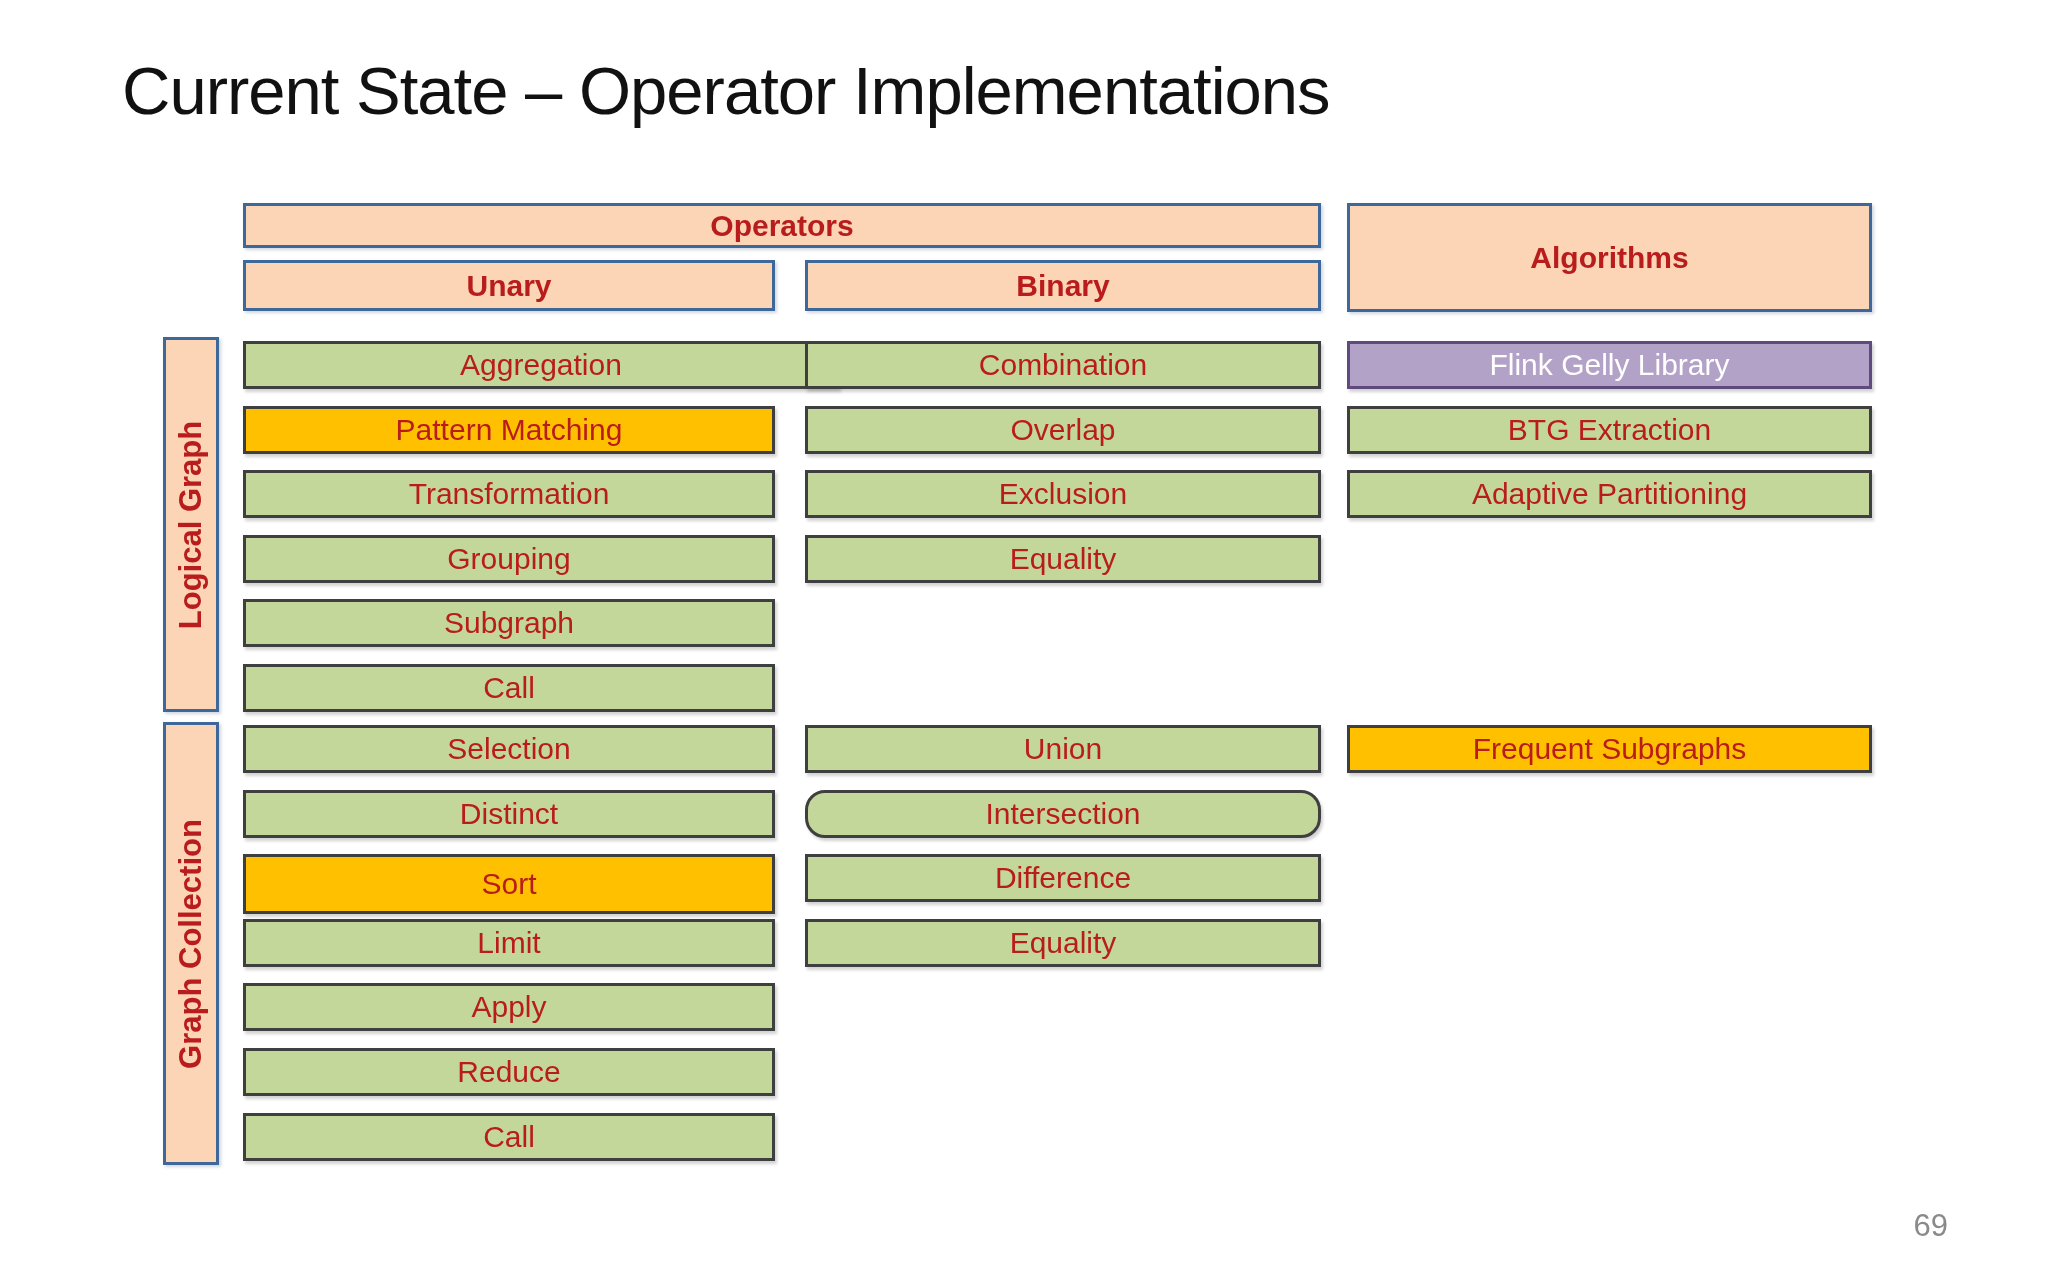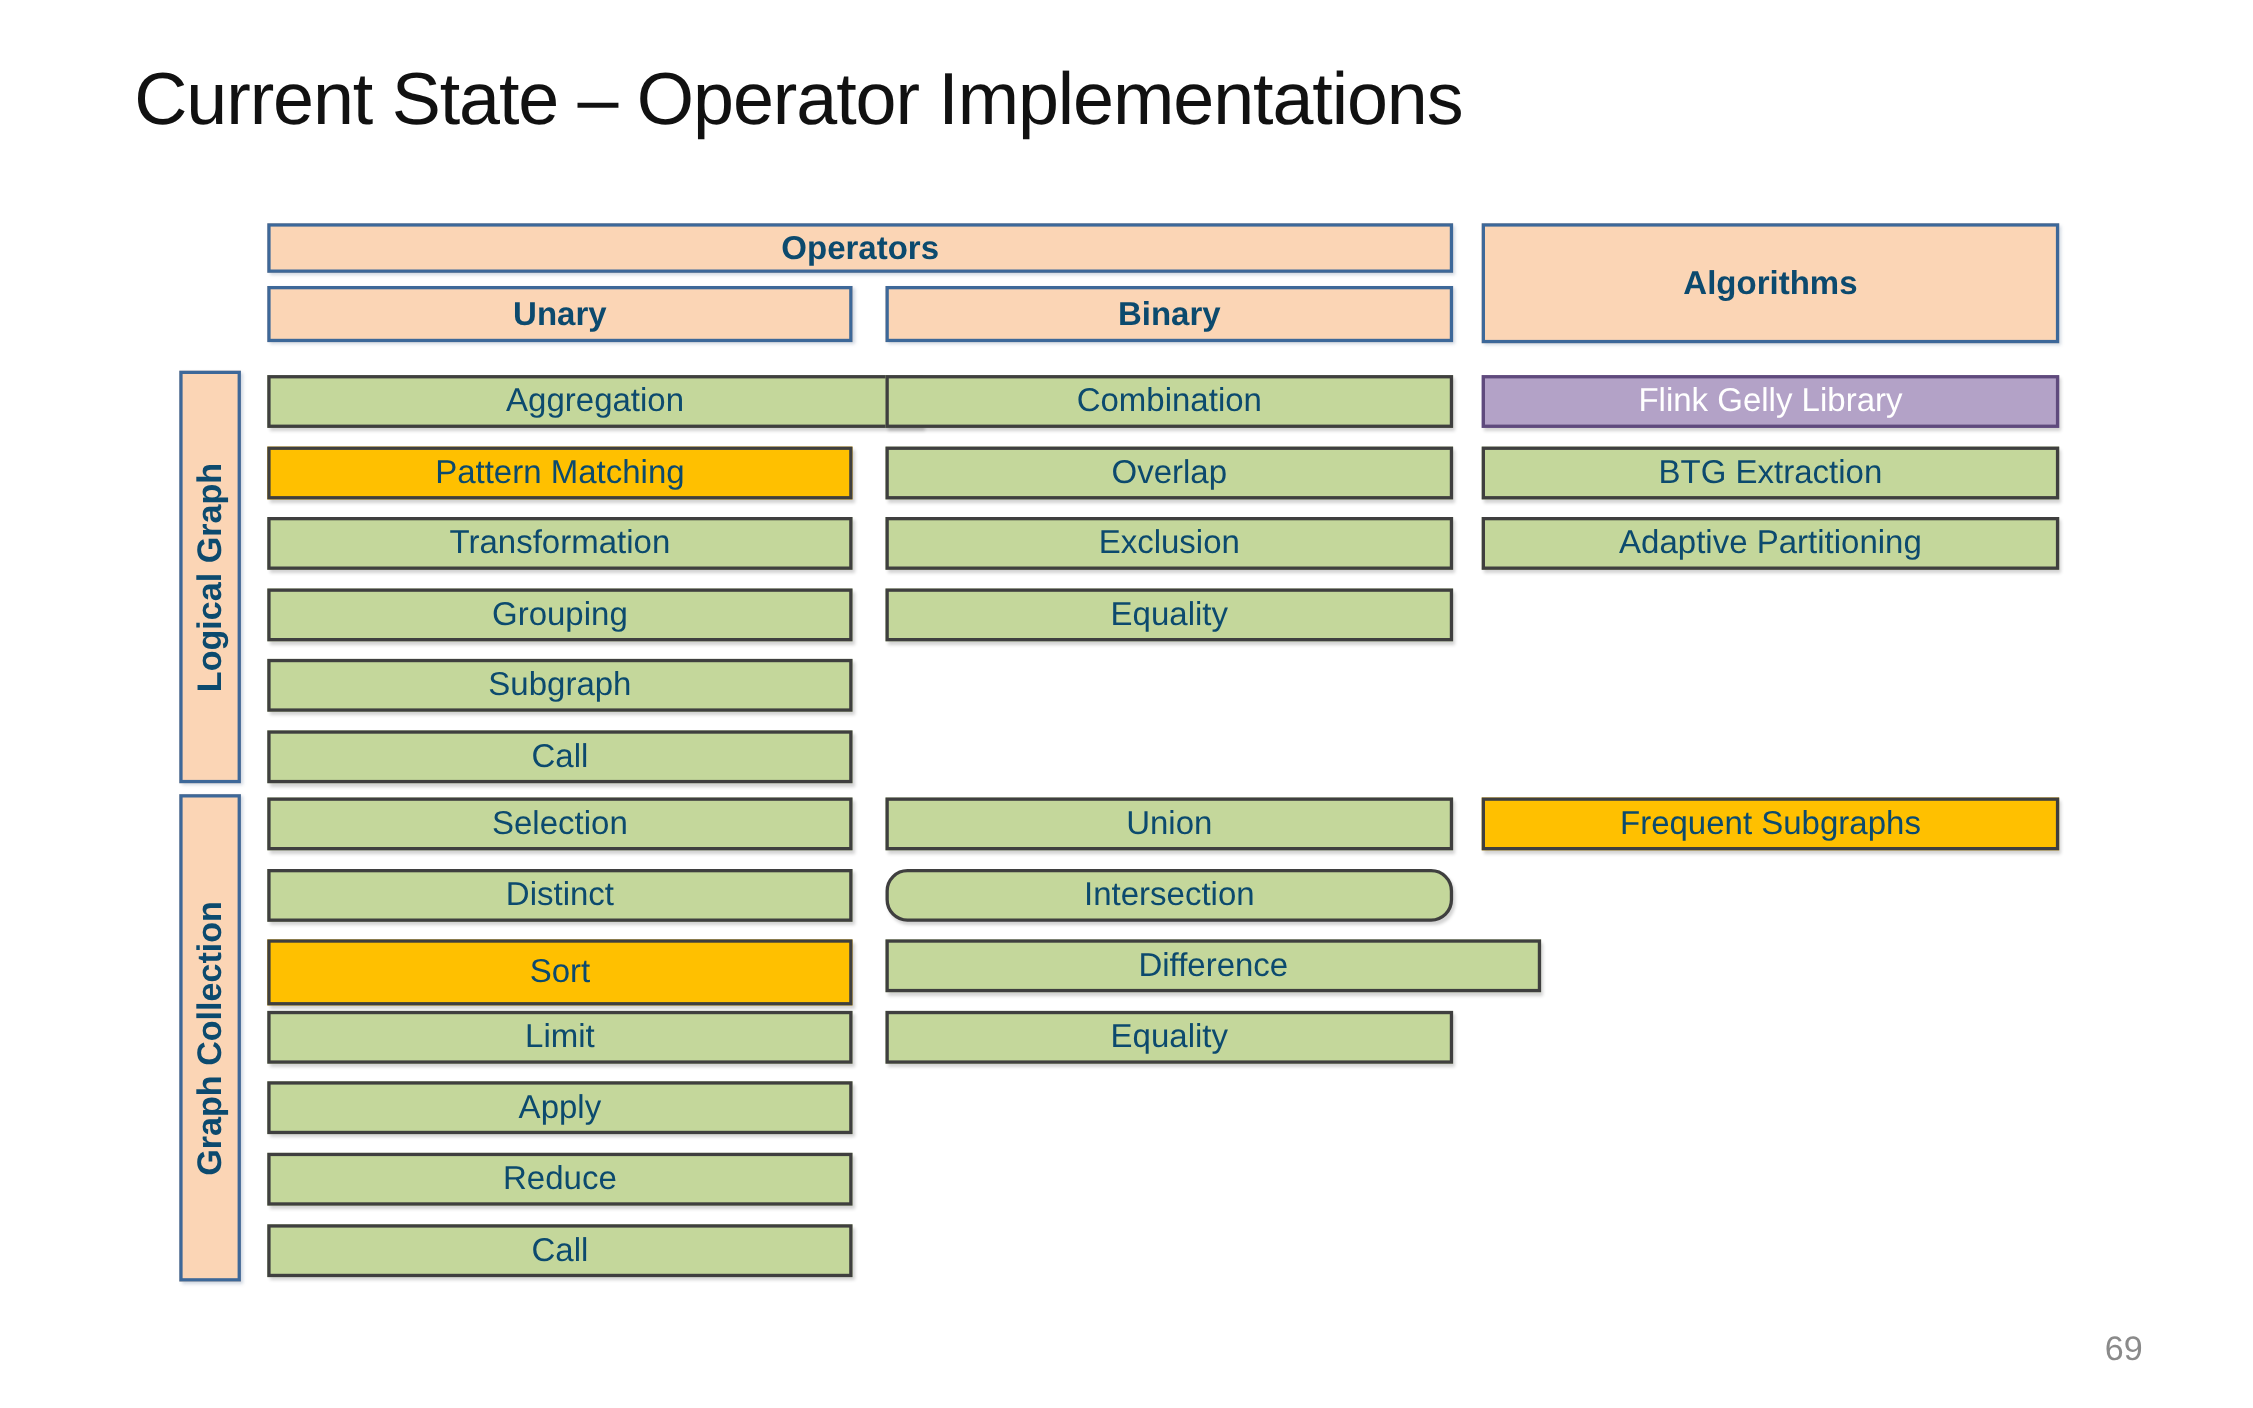--- a/index.html
+++ b/index.html
@@ -19,21 +19,21 @@
     letter-spacing:-1px;
     white-space:nowrap;
   }
   .box{
     position:absolute;
     box-sizing:border-box;
     display:flex;
     align-items:center;
     justify-content:center;
     font-size:30px;
-    color:#0c4a6e;
+    color:#b91c1c;
     text-align:center;
     white-space:nowrap;
   }
   .hdr{
     background:#FBD5B5;
     border:3px solid #3D6899;
     font-weight:700;
     box-shadow:2px 2px 3px rgba(120,140,170,0.35);
   }
   .green{
@@ -117,20 +117,20 @@
       </div>
       <div class="box green" style="left: 243px; top: 725px; width: 532px; height: 48px;">Selection</div>
       <div class="box green" style="left: 243px; top: 790px; width: 532px; height: 48px;">Distinct</div>
       <div class="box orange" style="left: 243px; top: 854px; width: 532px; height: 60px;">Sort</div>
       <div class="box green" style="left: 243px; top: 919px; width: 532px; height: 48px;">Limit</div>
       <div class="box green" style="left: 243px; top: 983px; width: 532px; height: 48px;">Apply</div>
       <div class="box green" style="left: 243px; top: 1048px; width: 532px; height: 48px;">Reduce</div>
       <div class="box green" style="left: 243px; top: 1113px; width: 532px; height: 48px;">Call</div>
       <div class="box green" style="left: 805px; top: 725px; width: 516px; height: 48px;">Union</div>
       <div class="box green" style="left: 805px; top: 790px; width: 516px; height: 48px; border-radius: 20px;">Intersection</div>
-      <div class="box green" style="left: 805px; top: 854px; width: 596px; height: 48px;">Difference</div>
+      <div class="box green" style="left: 805px; top: 854px; width: 516px; height: 48px;">Difference</div>
       <div class="box green" style="left: 805px; top: 919px; width: 516px; height: 48px;">Equality</div>
       <div class="box orange" style="left: 1347px; top: 725px; width: 525px; height: 48px;">Frequent Subgraphs</div>
     </div>
 
   <div class="page-number">69</div>
 
 </div>
 
 </body></html>

